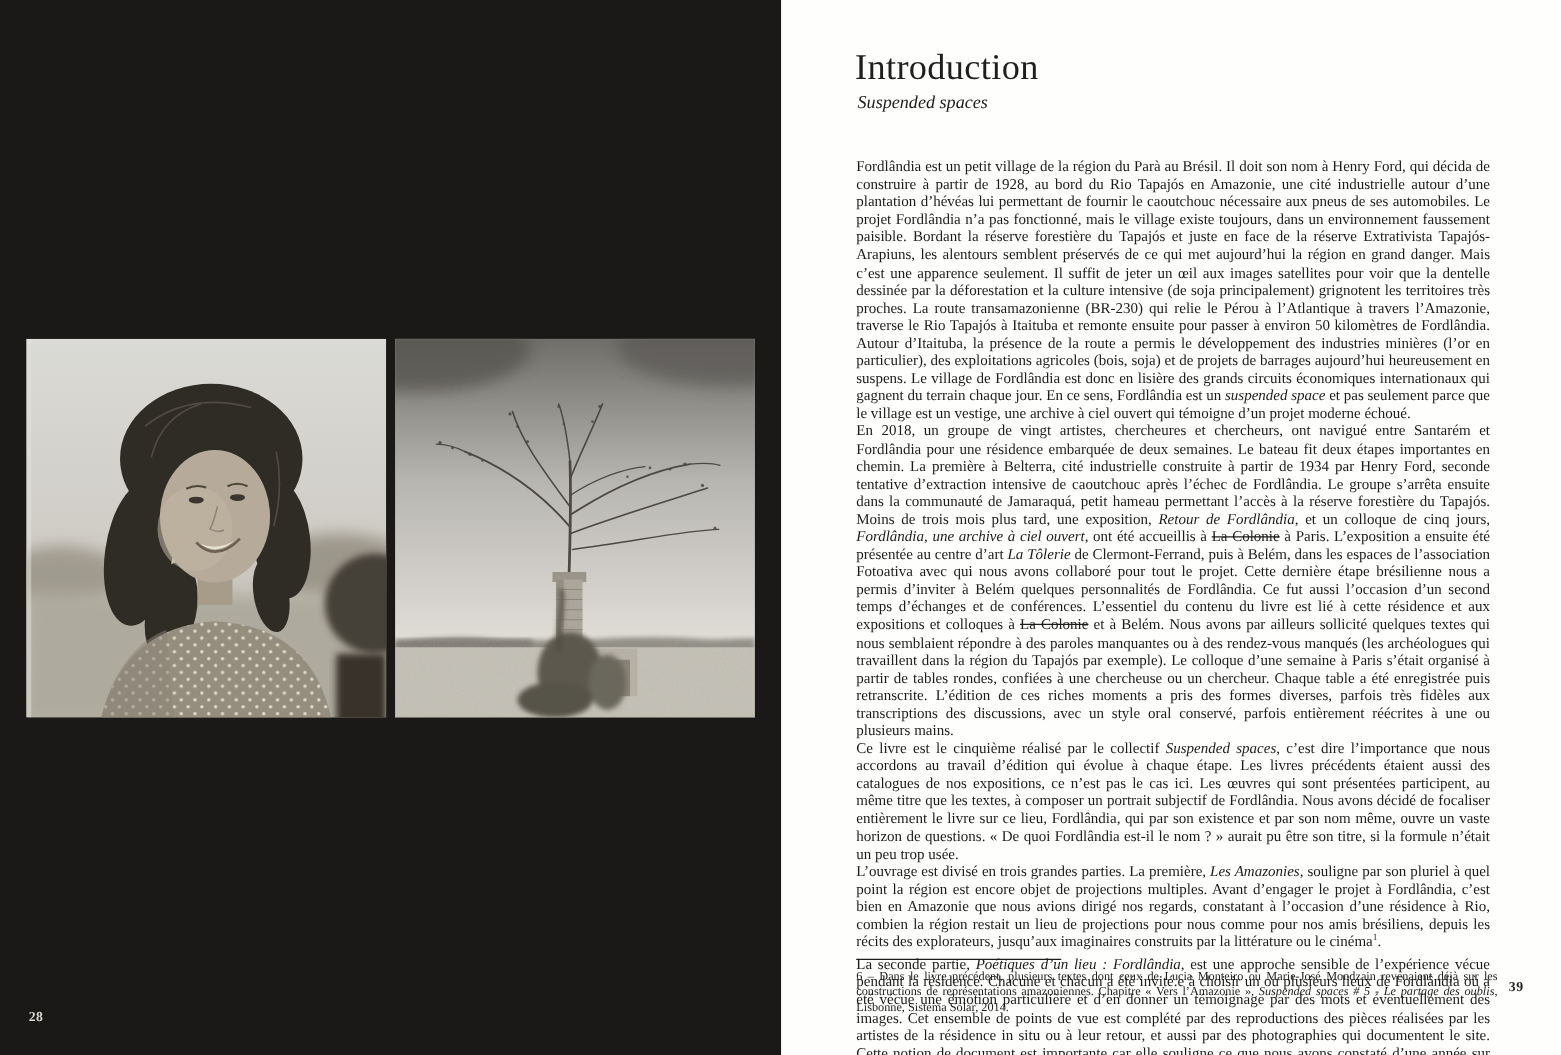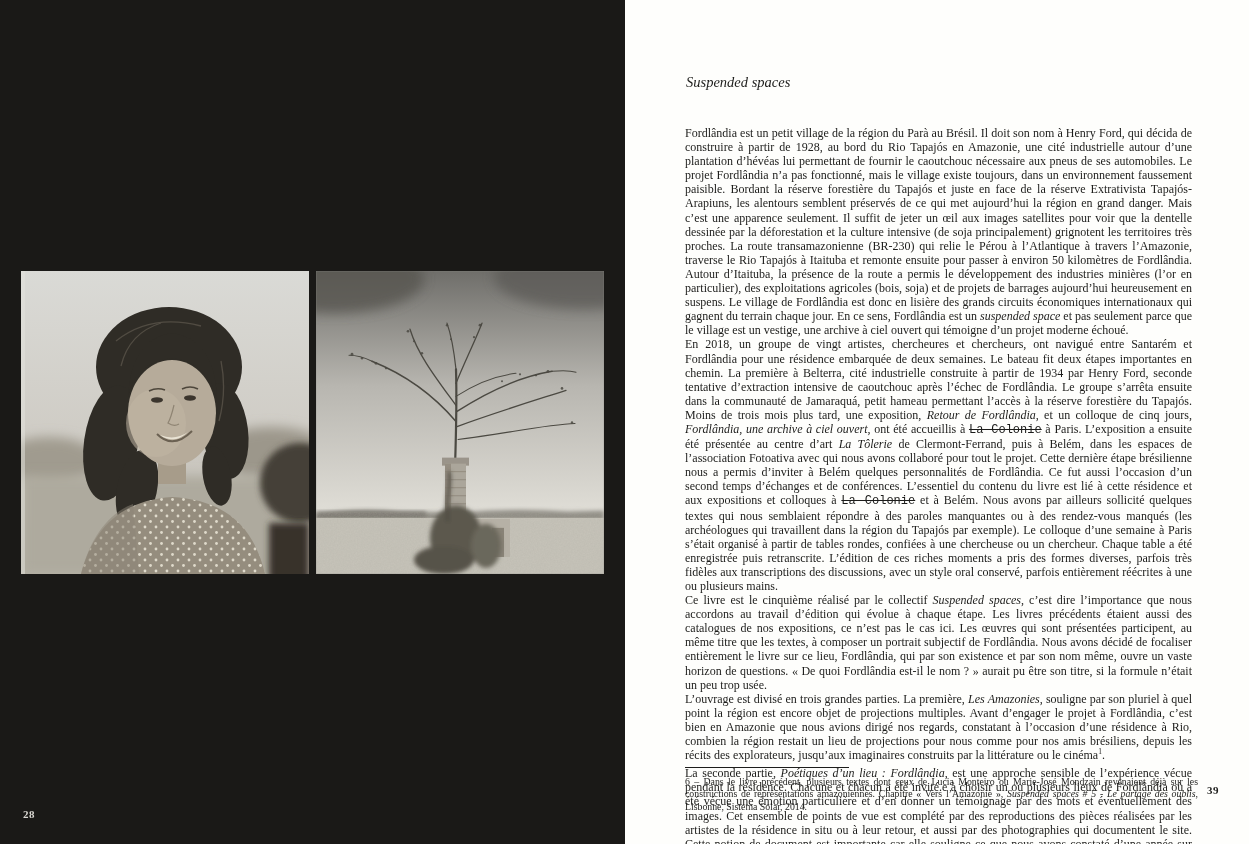--- a/index.html
+++ b/index.html
@@ -35,21 +35,21 @@
     font-style:italic; font-size:14.5px; color:#1e1e1c;
   }
   .body {
     position:absolute; left:60px; top:126px; width:507px;
     font-size:12px; line-height:14.1px; text-align:justify;
     color:#1c1c1a;
   }
   .body p { margin:0; }
   .body p:nth-child(5) { margin-top:4px; }
   .body em, .footnote em { font-style:italic; }
-  .body s { text-decoration:line-through;font-family:Liberation Mono, monospace; }
+  .body s { text-decoration:line-through; }
   sup { font-size:.62em; vertical-align:super; line-height:0; }
   .fn-rule {
     position:absolute; left:60px; top:767px; width:164px;
     border:none; border-top:1.2px solid #1d1d1b; margin:0;
   }
   .footnote {
     position:absolute; left:60px; top:776px; width:513px;
     font-size:9.8px; line-height:12.3px; text-align:justify; color:#1c1c1a;
   }
   .footnote p { margin:0; }
@@ -203,20 +203,21 @@
           <path d="M132,250 C128,230 136,215 133,200" stroke="#4e4a41" stroke-width="3" fill="none"></path>
         </g>
         <rect x="0" y="0" width="288" height="302" fill="none" stroke="#8e8d89" stroke-width="1" opacity="0.4"></rect>
       </svg>
     </div>
 
     <div class="folio folio-left">28</div>
   </div>
 
   <div class="page-right">
+    <h1 class="title">Introduction</h1>
     <div class="subtitle">Suspended spaces</div>
 
     <div class="body" id="body-text">
         <p><span>Fordlândia est un petit village de la région du Parà au Brésil. Il doit son nom à Henry Ford, qui décida de construire à partir de 1928, au bord du Rio Tapajós en Amazonie, une cité industrielle autour d’une plantation d’hévéas lui permettant de fournir le caoutchouc nécessaire aux pneus de ses automobiles. Le projet Fordlândia n’a pas fonctionné, mais le village existe toujours, dans un environnement faussement paisible. Bordant la réserve forestière du Tapajós et juste en face de la réserve Extrativista Tapajós-Arapiuns, les alentours semblent préservés de ce qui met aujourd’hui la région en grand danger. Mais c’est une apparence seulement. Il suffit de jeter un œil aux images satellites pour voir que la dentelle dessinée par la déforestation et la culture intensive (de soja principalement) grignotent les territoires très proches. La route transamazonienne (BR-230) qui relie le Pérou à l’Atlantique à travers l’Amazonie, traverse le Rio Tapajós à Itaituba et remonte ensuite pour passer à environ 50 kilomètres de Fordlândia. Autour d’Itaituba, la présence de la route a permis le développement des industries minières (l’or en particulier), des exploitations agricoles (bois, soja) et de projets de barrages aujourd’hui heureusement en suspens. Le village de Fordlândia est donc en lisière des grands circuits économiques internationaux qui gagnent du terrain chaque jour. En ce sens, Fordlândia est un </span><em>suspended space</em><span> et pas seulement parce que le village est un vestige, une archive à ciel ouvert qui témoigne d’un projet moderne échoué.</span></p>
         <p><span>En 2018, un groupe de vingt artistes, chercheures et chercheurs, ont navigué entre Santarém et Fordlândia pour une résidence embarquée de deux semaines. Le bateau fit deux étapes importantes en chemin. La première à Belterra, cité industrielle construite à partir de 1934 par Henry Ford, seconde tentative d’extraction intensive de caoutchouc après l’échec de Fordlândia. Le groupe s’arrêta ensuite dans la communauté de Jamaraquá, petit hameau permettant l’accès à la réserve forestière du Tapajós. Moins de trois mois plus tard, une exposition, </span><em>Retour de Fordlândia</em><span>, et un colloque de cinq jours, </span><em>Fordlândia, une archive à ciel ouvert</em><span>, ont été accueillis à </span><s>La Colonie</s><span> à Paris. L’exposition a ensuite été présentée au centre d’art </span><em>La Tôlerie</em><span> de Clermont-Ferrand, puis à Belém, dans les espaces de l’association Fotoativa avec qui nous avons collaboré pour tout le projet. Cette dernière étape brésilienne nous a permis d’inviter à Belém quelques personnalités de Fordlândia. Ce fut aussi l’occasion d’un second temps d’échanges et de conférences. L’essentiel du contenu du livre est lié à cette résidence et aux expositions et colloques à </span><s>La Colonie</s><span> et à Belém. Nous avons par ailleurs sollicité quelques textes qui nous semblaient répondre à des paroles manquantes ou à des rendez-vous manqués (les archéologues qui travaillent dans la région du Tapajós par exemple). Le colloque d’une semaine à Paris s’était organisé à partir de tables rondes, confiées à une chercheuse ou un chercheur. Chaque table a été enregistrée puis retranscrite. L’édition de ces riches moments a pris des formes diverses, parfois très fidèles aux transcriptions des discussions, avec un style oral conservé, parfois entièrement réécrites à une ou plusieurs mains.</span></p>
         <p><span>Ce livre est le cinquième réalisé par le collectif </span><em>Suspended spaces</em><span>, c’est dire l’importance que nous accordons au travail d’édition qui évolue à chaque étape. Les livres précédents étaient aussi des catalogues de nos expositions, ce n’est pas le cas ici. Les œuvres qui sont présentées participent, au même titre que les textes, à composer un portrait subjectif de Fordlândia. Nous avons décidé de focaliser entièrement le livre sur ce lieu, Fordlândia, qui par son existence et par son nom même, ouvre un vaste horizon de questions. « De quoi Fordlândia est-il le nom ? » aurait pu être son titre, si la formule n’était un peu trop usée.</span></p>
         <p><span>L’ouvrage est divisé en trois grandes parties. La première, </span><em>Les Amazonies</em><span>, souligne par son pluriel à quel point la région est encore objet de projections multiples. Avant d’engager le projet à Fordlândia, c’est bien en Amazonie que nous avions dirigé nos regards, constatant à l’occasion d’une résidence à Rio, combien la région restait un lieu de projections pour nous comme pour nos amis brésiliens, depuis les récits des explorateurs, jusqu’aux imaginaires construits par la littérature ou le cinéma</span><sup>1</sup><span>.</span></p>
         <p><span>La seconde partie, </span><em>Poétiques d’un lieu : Fordlândia</em><span>, est une approche sensible de l’expérience vécue pendant la résidence. Chacune et chacun a été invité.e à choisir un ou plusieurs lieux de Fordlândia où a été vécue une émotion particulière et d’en donner un témoignage par des mots et éventuellement des images. Cet ensemble de points de vue est complété par des reproductions des pièces réalisées par les artistes de la résidence in situ ou à leur retour, et aussi par des photographies qui documentent le site. Cette notion de document est importante car elle souligne ce que nous avons constaté d’une année sur l’autre : en Amazonie plus qu’ailleurs, l’aspect des</span></p>
       </div>
 

